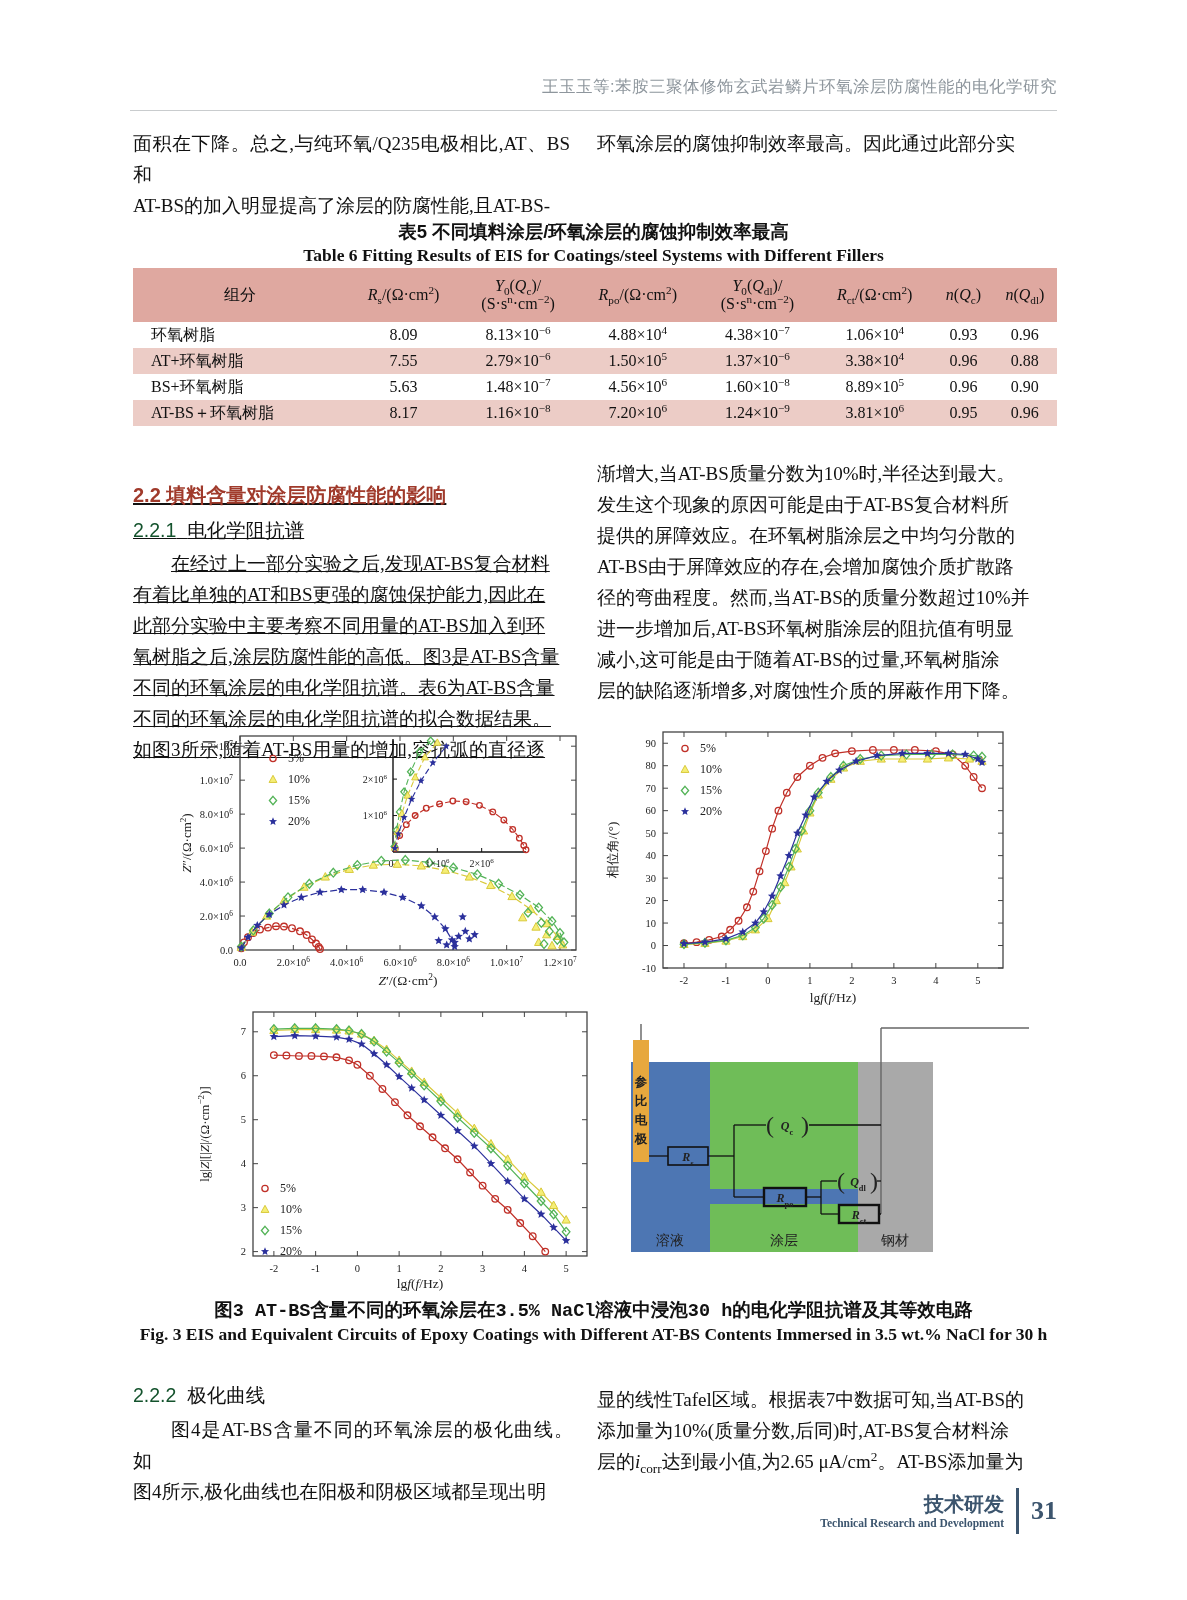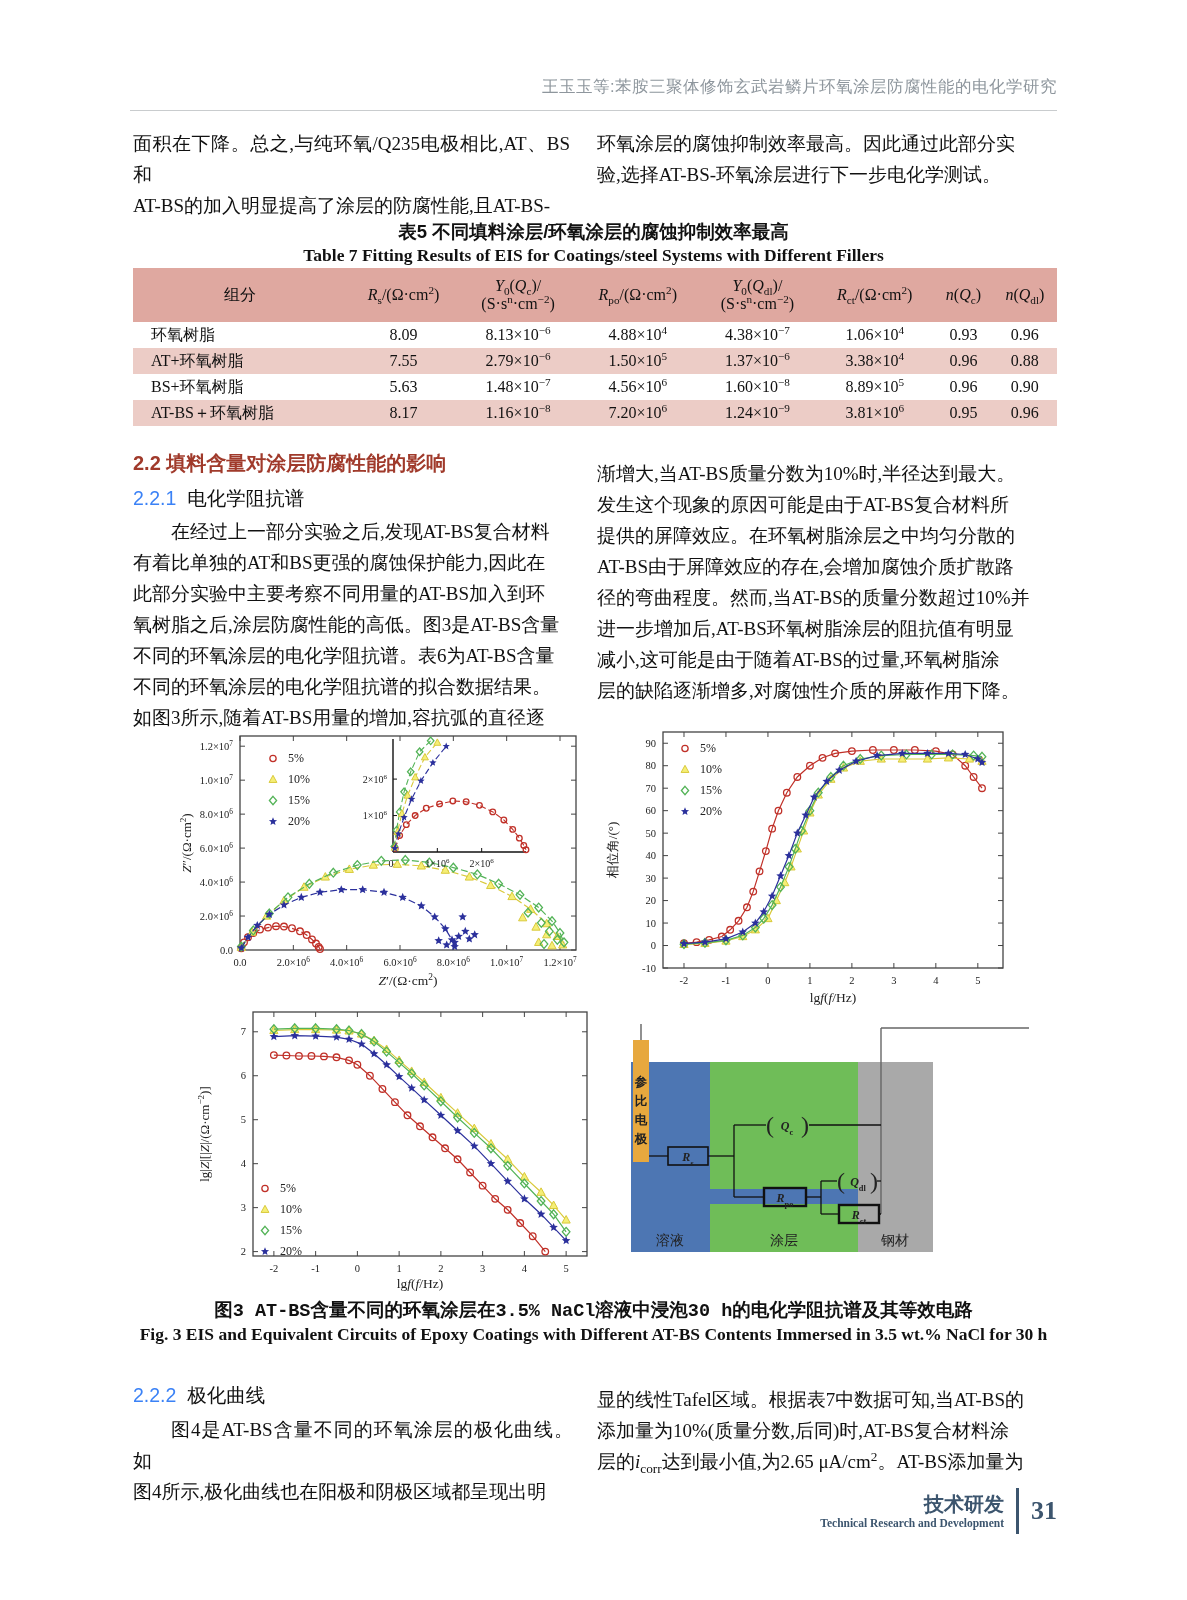--- a/index.html
+++ b/index.html
@@ -22,21 +22,21 @@
   table.t5{top:268px;left:133px;width:924px;border-collapse:collapse;font-size:16px;}
   table.t5 th{background:#dfa8a0;font-weight:normal;font-size:16px;
         white-space:pre-line;padding:4px 2px;height:46px;vertical-align:middle;text-align:center;}
   table.t5 td{padding:0 2px;height:26px;text-align:center;}
   table.t5 td:first-child{text-align:left;padding-left:18px;}
   table.t5 th:first-child{padding-left:2px;}
   table.t5 tr.alt td{background:#ecccc6;}
   
   .h-main{font-family:"Liberation Sans",sans-serif;font-weight:bold;font-size:20px;color:#a03a2b;}
   .h-sub{font-family:"Liberation Sans",sans-serif;font-size:19.5px;color:#111;}
-  .h-sub .num{color:#3b82f6;}
+  .h-sub .num{color:#14532d;}
   
   .fig{top:716px;left:133px;width:924px;height:580px;}
   .caption-cn{top:1297px;left:0;width:100%;text-align:center;
         font-family:Liberation Mono, monospace;font-weight:bold;font-size:18.5px;}
   .caption-en{top:1324px;left:0;width:100%;text-align:center;font-weight:bold;font-size:17.5px;}
   
   .footer{top:1488px;right:130px;display:flex;align-items:center;gap:12px;color:#3c556e;}
   .footer .names{text-align:right;}
   .footer .cn{font-family:"Liberation Sans",sans-serif;font-weight:bold;font-size:20px;line-height:24px;}
   .footer .en{font-weight:bold;font-size:11.5px;line-height:15px;}
@@ -51,25 +51,24 @@
 
   <div class="abs running-head">王玉玉等:苯胺三聚体修饰玄武岩鳞片环氧涂层防腐性能的电化学研究</div>
   <div class="abs header-rule"></div>
 
   <div class="abs col" style="top:128px;left:133px;width:437px;">
       <div>面积在下降。总之,与纯环氧/Q235电极相比,AT、BS和</div>
       <div>AT-BS的加入明显提高了涂层的防腐性能,且AT-BS-</div>
     </div>
   <div class="abs col" style="top:128px;left:597px;width:462px;">
       <div>环氧涂层的腐蚀抑制效率最高。因此通过此部分实</div>
-      <div>验,选择AT-BS-环氧涂层进行下一步电化学测试。</div>
     </div>
 
   <div class="abs tbl-title-cn">表5  不同填料涂层/环氧涂层的腐蚀抑制效率最高</div>
-  <div class="abs tbl-title-en">Table 7   Fitting Results of EIS for Coatings/steel Systems with Different Fillers</div>
+  <div class="abs tbl-title-en">Table 6   Fitting Results of EIS for Coatings/steel Systems with Different Fillers</div>
   <table class="abs t5">
     <thead>
         <tr>
           <th>组分</th>
           <th><i>R</i><sub>s</sub>/(Ω·cm<sup>2</sup>)</th>
           <th><i>Y</i><sub>0</sub>(<i>Q</i><sub>c</sub>)/
 (S·s<sup>n</sup>·cm<sup>−2</sup>)</th>
           <th><i>R</i><sub>po</sub>/(Ω·cm<sup>2</sup>)</th>
           <th><i>Y</i><sub>0</sub>(<i>Q</i><sub>dl</sub>)/
 (S·s<sup>n</sup>·cm<sup>−2</sup>)</th>
@@ -115,21 +114,21 @@
           <td>1.16×10<sup>−8</sup></td>
           <td>7.20×10<sup>6</sup></td>
           <td>1.24×10<sup>−9</sup></td>
           <td>3.81×10<sup>6</sup></td>
           <td>0.95</td>
           <td>0.96</td>
         </tr>
       </tbody>
   </table>
 
-  <div class="abs" style="top:450px;left:133px;width:438px;">
+  <div class="abs" style="top:482px;left:133px;width:438px;text-decoration:underline;">
     <div class="h-main">2.2  填料含量对涂层防腐性能的影响</div>
     <div class="h-sub" style="margin-top:8px;">
       <span class="num">2.2.1</span>&nbsp;&nbsp;<span>电化学阻抗谱</span>
     </div>
     <div class="col" style="margin-top:4px;">
         <div class="indent">在经过上一部分实验之后,发现AT-BS复合材料</div>
         <div>有着比单独的AT和BS更强的腐蚀保护能力,因此在</div>
         <div>此部分实验中主要考察不同用量的AT-BS加入到环</div>
         <div>氧树脂之后,涂层防腐性能的高低。图3是AT-BS含量</div>
         <div>不同的环氧涂层的电化学阻抗谱。表6为AT-BS含量</div>

